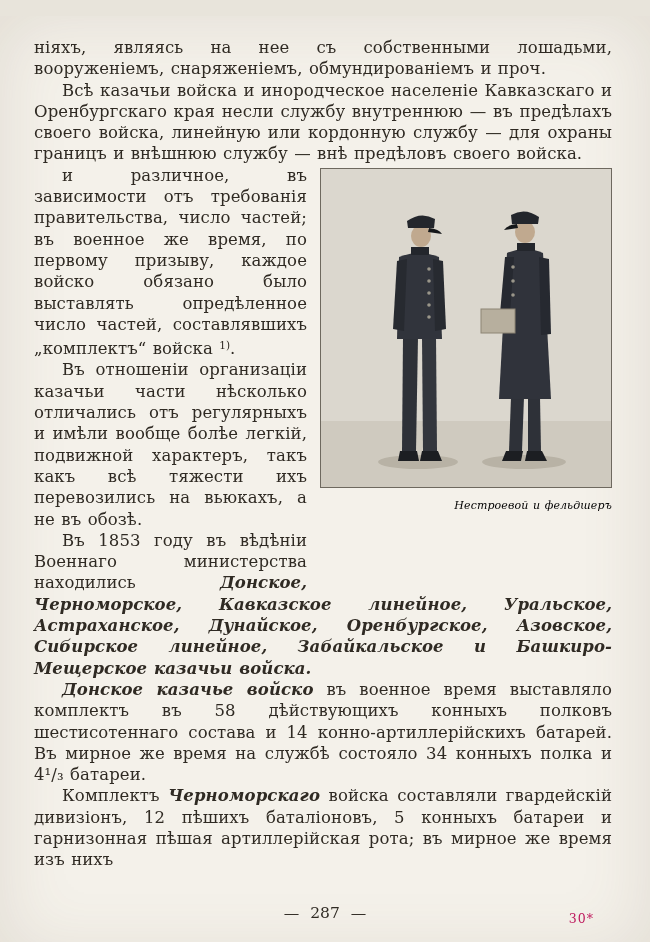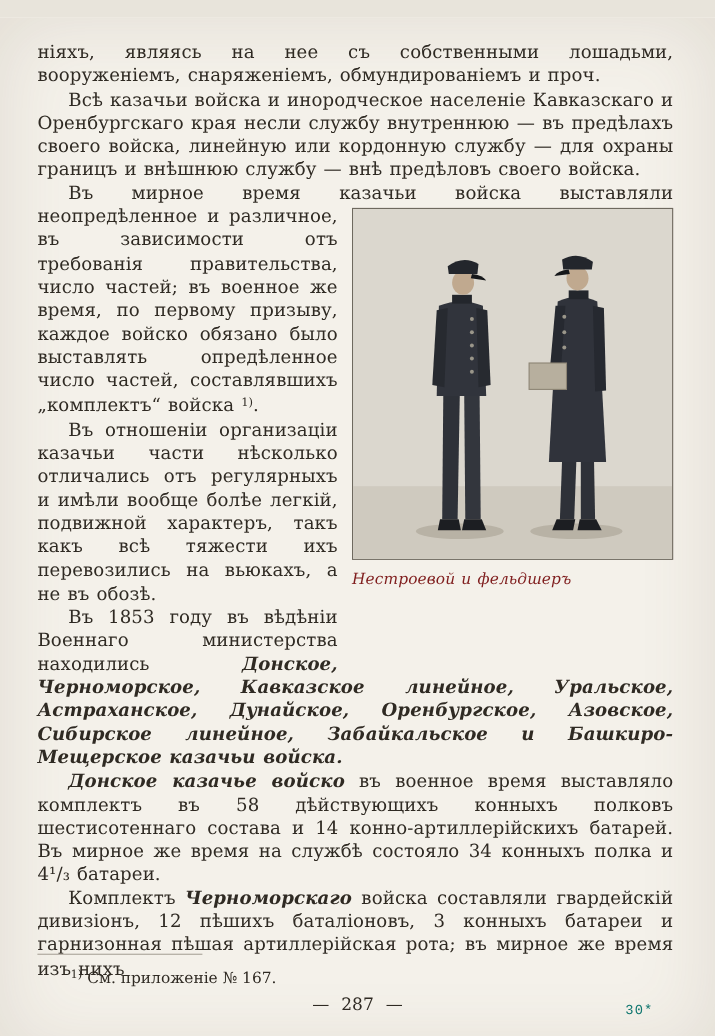--- a/index.html
+++ b/index.html
@@ -44,25 +44,25 @@
     display: block;
     width: 292px;
     height: 320px;
     border: 1px solid var(--frame, #6e695f);
     background: var(--photo-bg, #dbd7ce);
   }
   .figure-img svg { display: block; width: 100%; height: 100%; }
   .figure-caption {
     display: block;
     margin-top: 9px;
-    text-align: left;
+    text-align: right;
     font-style: italic;
-    font-size: 14px;
+    font-size: 11px;
     line-height: 18px;
-    color: #7f1d1d;
+    color: #000000;
   }
   .caption-line { display: block; }
 
   .footnote {
     position: absolute;
     left: 34px;
     bottom: 58px;
     font-size: 14px;
     line-height: 19px;
   }
@@ -81,35 +81,34 @@
     text-align: center;
     font-size: 15.5px;
     word-spacing: 6px;
   }
   .signature {
     position: absolute;
     bottom: 32px;
     right: 56px;
     font-size: 12.5px;
     letter-spacing: 1px;
-    color: #0f766e;
-    font-family: Liberation Mono, monospace;
+    color: #be185d;
   }
 </style>
 </head>
 <body>
 
 <div class="page">
   <div class="content">
 
     <p class="para"><span>ніяхъ, являясь на нее съ собственными лошадьми, вооруженіемъ, снаряженіемъ, обмундированіемъ и проч.</span></p>
 
     <p class="para indent"><span>Всѣ казачьи войска и инородческое населеніе Кавказскаго и Оренбургскаго края несли службу внутреннюю — въ предѣлахъ своего войска, линейную или кордонную службу — для охраны границъ и внѣшнюю службу — внѣ предѣловъ своего войска.</span></p>
 
-    <p class="para indent"><span>Въ мирное время казачьи войска выставляли неопредѣленное </span><span class="figure">
+    <p class="para indent"><span class="figure">
           <span class="figure-img">
             <svg viewBox="0 0 290 318" preserveAspectRatio="none">
       <rect x="0" y="0" width="290" height="318" fill="#dbd7ce"></rect>
       <rect x="0" y="252" width="290" height="66" fill="#cfcabf"></rect>
       <ellipse cx="97" cy="293" rx="40" ry="7" fill="#b8b2a5"></ellipse>
       <ellipse cx="203" cy="293" rx="42" ry="7" fill="#b8b2a5"></ellipse>
 
       <g>
         <path d="M82 168 L97 168 L95 282 L81 282 Z" fill="#2e3138"></path>
         <path d="M101 168 L115 168 L116 282 L102 282 Z" fill="#33363d"></path>
@@ -152,24 +151,20 @@
             <span class="caption-line">Нестроевой и фельдшеръ</span>
           </span>
         </span><span>и различное, въ зависимости отъ требованія правительства, число частей; въ военное же время, по первому призыву, каждое войско обязано было выставлять опредѣленное число частей, составлявшихъ „комплектъ“ войска </span><span class="fnref">1)</span><span>.</span></p>
 
     <p class="para indent"><span>Въ отношеніи организаціи казачьи части нѣсколько отличались отъ регулярныхъ и имѣли вообще болѣе легкій, подвижной характеръ, такъ какъ всѣ тяжести ихъ перевозились на вьюкахъ, а не въ обозѣ.</span></p>
 
     <p class="para indent"><span>Въ 1853 году въ вѣдѣніи Военнаго министерства находились </span><span class="it">Донское, Черноморское, Кавказское линейное, Уральское, Астраханское, Дунайское, Оренбургское, Азовское, Сибирское линейное, Забайкальское и Башкиро-Мещерское казачьи войска.</span></p>
 
     <p class="para indent"><span class="it">Донское казачье войско</span><span> въ военное время выставляло комплектъ въ 58 дѣйствующихъ конныхъ полковъ шестисотеннаго состава и 14 конно-артиллерійскихъ батарей. Въ мирное же время на службѣ состояло 34 конныхъ полка и 4¹/₃ батареи.</span></p>
 
-    <p class="para indent"><span>Комплектъ </span><span class="it">Черноморскаго</span><span> войска составляли гвардейскій дивизіонъ, 12 пѣшихъ баталіоновъ, 3 конныхъ батареи и гарнизонная пѣшая артиллерійская рота; въ мирное же время изъ нихъ</span></p>
+    <p class="para indent"><span>Комплектъ </span><span class="it">Черноморскаго</span><span> войска составляли гвардейскій дивизіонъ, 12 пѣшихъ баталіоновъ, 5 конныхъ батареи и гарнизонная пѣшая артиллерійская рота; въ мирное же время изъ нихъ</span></p>
 
   </div>
 
-  <div class="footnote">
-    <div class="footnote-rule"></div>
-    <div class="footnote-text"><span class="fnref">1)</span> <span>См. приложеніе № 167.</span></div>
-  </div>
 
   <div class="folio">— 287 —</div>
   <div class="signature">30*</div>
 </div>
 
 </body></html>

